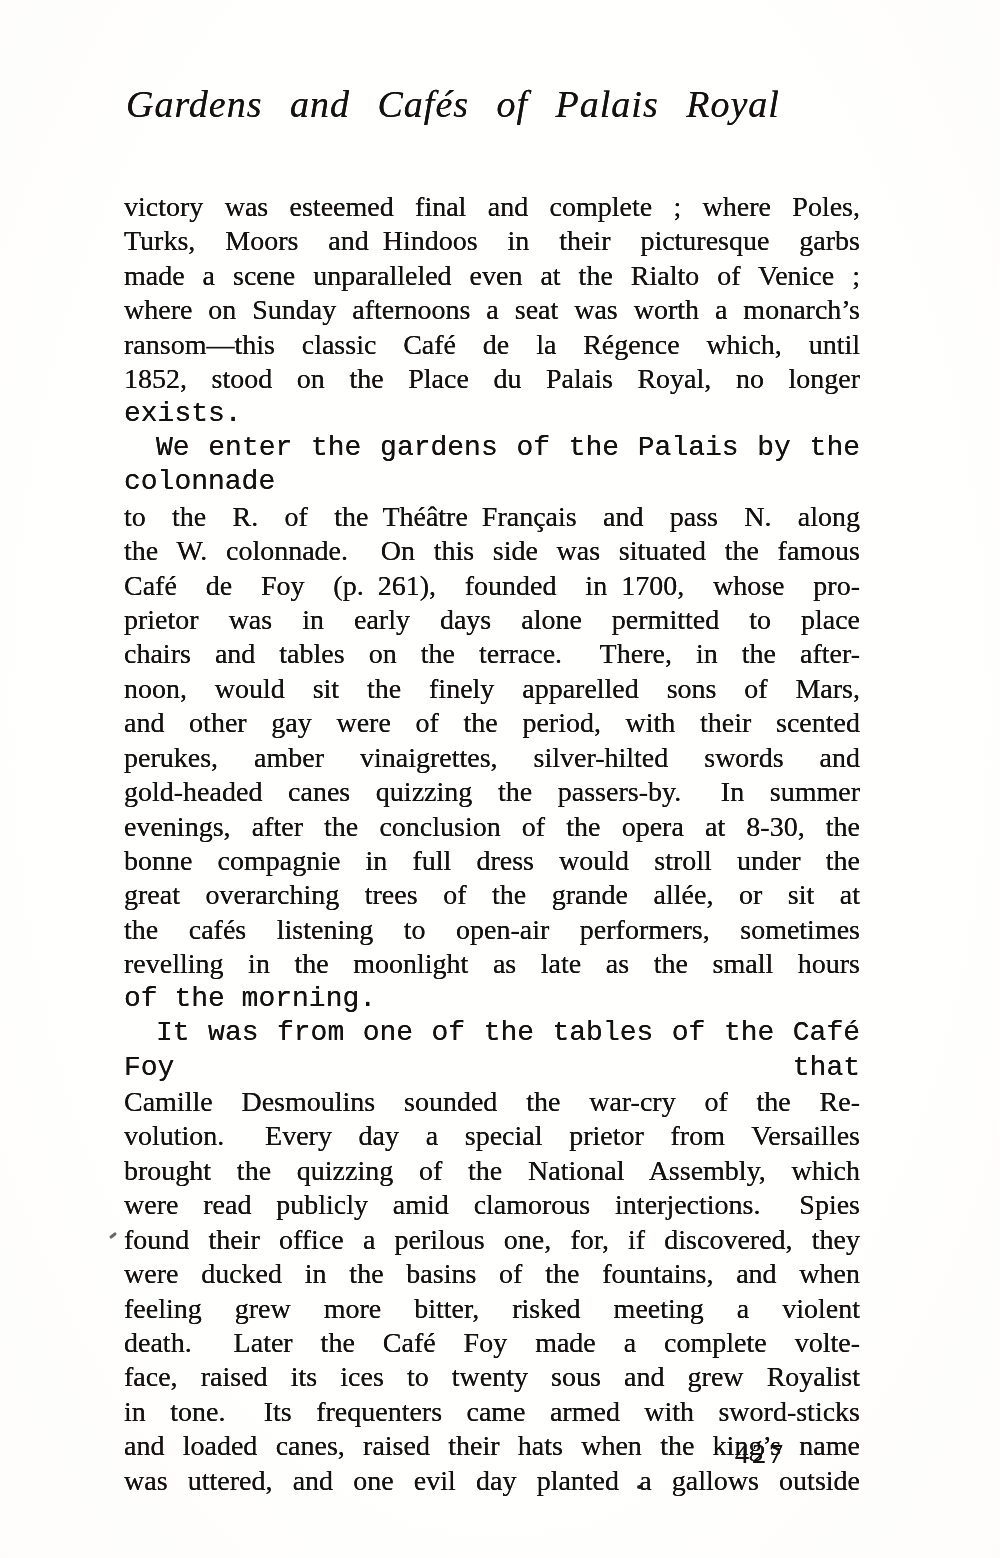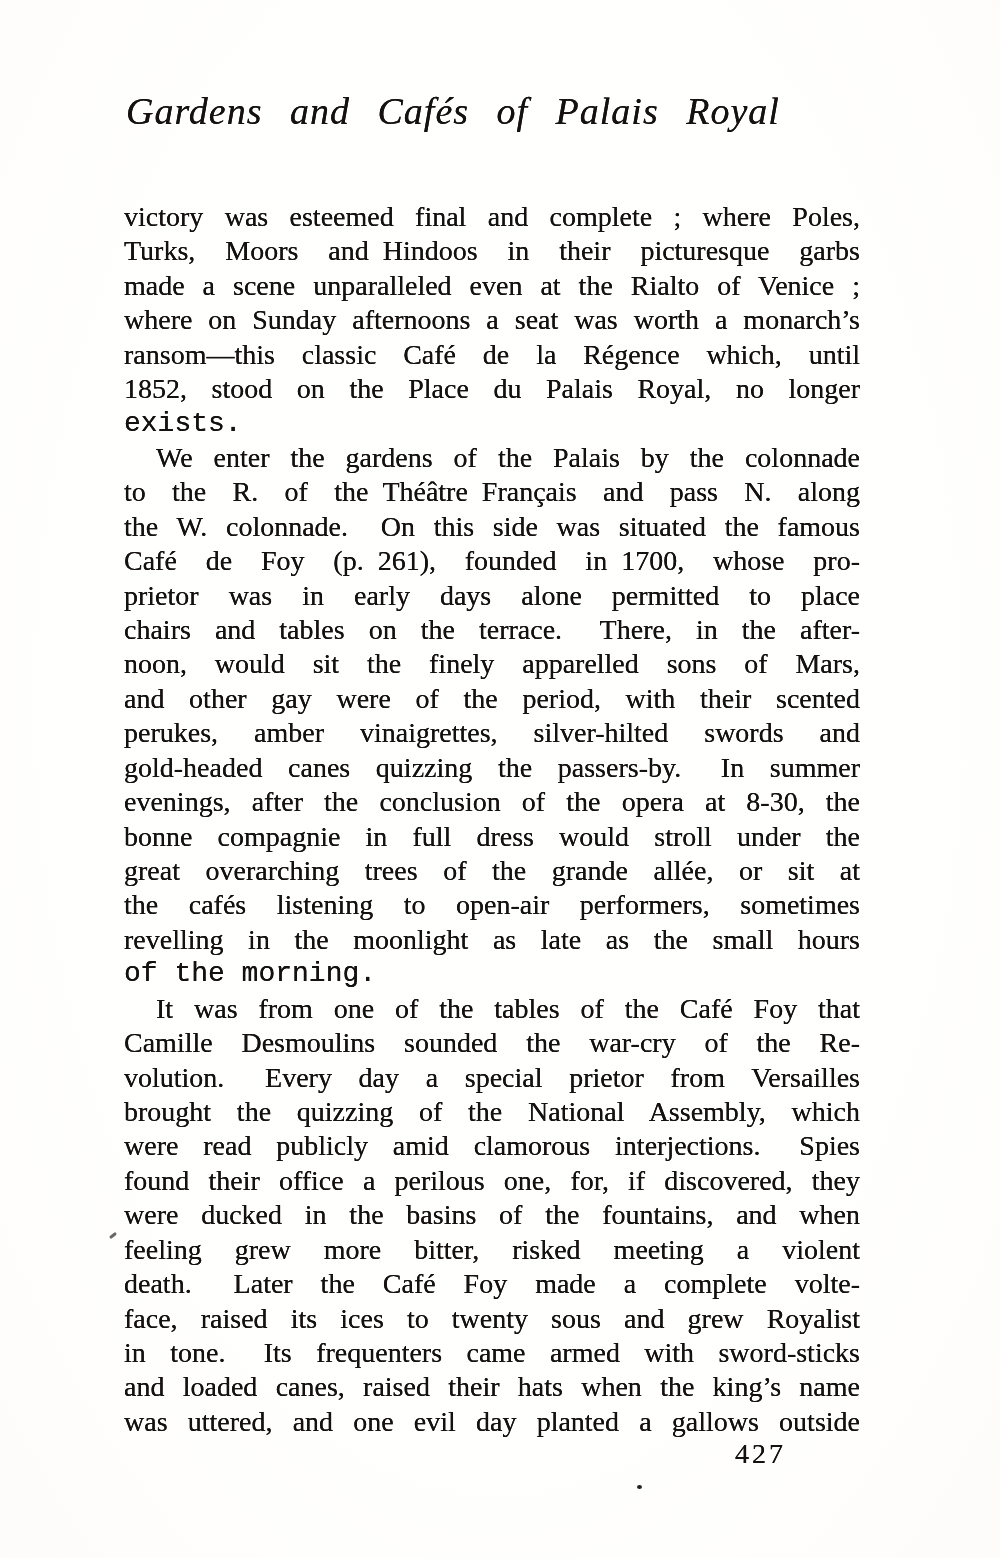--- a/index.html
+++ b/index.html
@@ -10,45 +10,45 @@
     color: #14110e;
     position: relative;
     overflow: hidden;
   }
   .scan-page {
     position: absolute; inset: 0;
     background: radial-gradient(ellipse at 50% 45%, #fffffe 60%, #fdfcfa 100%);
   }
   .page-title {
     position: absolute;
-    left: 126px; top: 88px;
+    left: 126px; top: 81px;
     font-style: italic;
     font-size: 38px;
     line-height: 46px;
     letter-spacing: 1px;
     word-spacing: 17px;
     white-space: nowrap;
     text-shadow: 0 0 0.6px currentColor;
   }
   .text-block {
     position: absolute;
-    left: 124px; top: 200px;
+    left: 124px; top: 190px;
     width: 736px;
     font-size: 28px;
     line-height: 34.42px;
   }
   .line {
     text-align: justify;
     text-align-last: justify;
     text-justify: inter-word;
     text-shadow: 0 0 0.55px currentColor;
     min-height: 34.42px;
   }
   .line.end { text-align-last: left; font-family: Liberation Mono, monospace; }
-  .line.indent { text-indent: 32px; }
+  .line.indent { text-indent: 32px; font-family: Liberation Mono, monospace; }
   .it { }
   .page-number {
     position: absolute;
     left: 735px; top: 1438px;
     font-size: 28px;
     letter-spacing: 3px;
     text-shadow: 0 0 0.6px currentColor;
     text-align: right;
   }
   .ink-dot {

